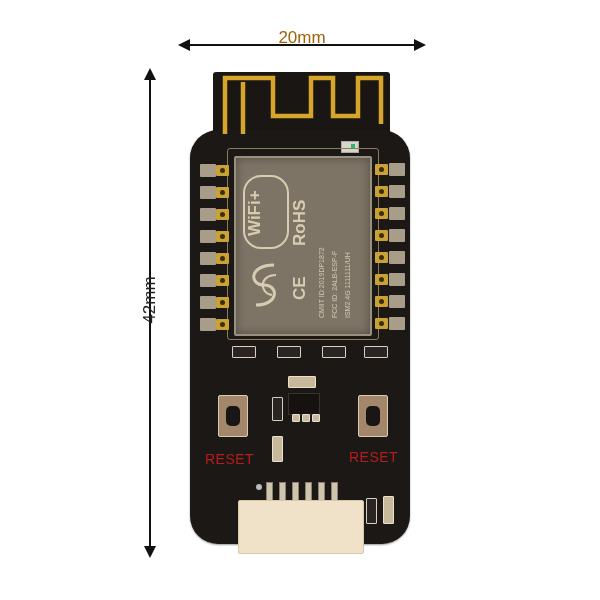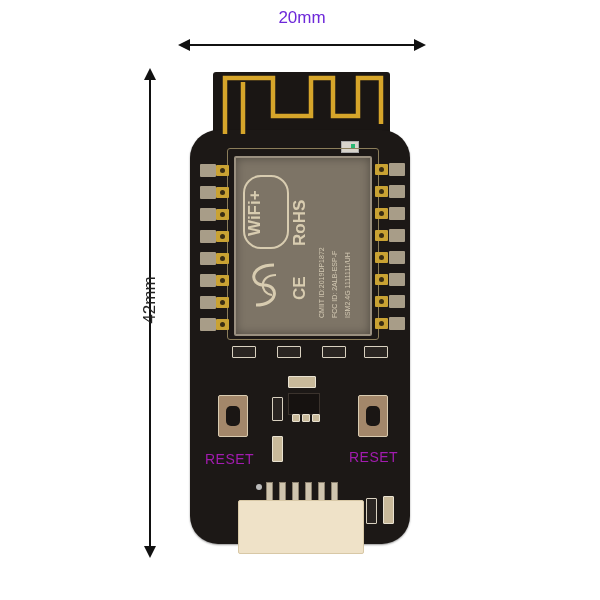--- a/index.html
+++ b/index.html
@@ -3,21 +3,21 @@
 <meta charset="utf-8">
 <style>
   html, body { margin:0; padding:0; }
   body { width:600px; height:600px; background:#ffffff; position:relative; overflow:hidden; font-family:"Liberation Sans", sans-serif; }
   .abs { position:absolute; }
 
   
   .dim-h-line { left:183px; top:44px; width:238px; height:2px; background:#111; }
   .arrow-left { left:178px; top:39px; width:0; height:0; border-top:6px solid transparent; border-bottom:6px solid transparent; border-right:12px solid #111; }
   .arrow-right { left:414px; top:39px; width:0; height:0; border-top:6px solid transparent; border-bottom:6px solid transparent; border-left:12px solid #111; }
-  .dim-h-label { left:262px; top:8px; width:80px; text-align:center; font-size:17px; color:#6d28d9; }
+  .dim-h-label { left:262px; top:28px; width:80px; text-align:center; font-size:17px; color:#a16207; }
 
   .dim-v-line { left:149px; top:74px; width:2px; height:480px; background:#111; }
   .arrow-up { left:144px; top:68px; width:0; height:0; border-left:6px solid transparent; border-right:6px solid transparent; border-bottom:12px solid #111; }
   .arrow-down { left:144px; top:546px; width:0; height:0; border-left:6px solid transparent; border-right:6px solid transparent; border-top:12px solid #111; }
   .dim-v-label { left:110px; top:290px; width:80px; text-align:center; font-size:17px; color:#222; transform:rotate(-90deg); }
 
   
   .antenna-tab { left:213px; top:72px; width:177px; height:70px; background:#1a1614; border-radius:3px 3px 0 0; }
   .board { left:190px; top:130px; width:220px; height:414px; background:#1c1816; border-radius:28px; box-shadow:0 1px 2px rgba(0,0,0,0.4); }
 
@@ -29,21 +29,21 @@
   .pad { width:13px; height:11px; background:#c9a233; border-radius:1px; }
   .pad::after { content:""; position:absolute; left:4px; top:3px; width:5px; height:5px; border-radius:50%; background:#3a2e14; }
   .pad-ext { width:16px; height:13px; background:#a89d88; border-radius:1px; }
 
   .smd { background:#c8b99a; border:1px solid #e8e1d0; border-radius:1px; }
   .smd-dark { background:#2a2522; border:1px solid #d9d1c0; }
 
   .btn-body { width:28px; height:40px; background:#a3876a; border:1.5px solid #d9cbb0; border-radius:2px; }
   .btn-cap { left:7px; top:10px; width:14px; height:20px; background:#1a1614; border-radius:5px; }
 
-  .silk { color:#a21caf; font-size:14px; letter-spacing:0.5px; font-family:"Liberation Sans", sans-serif; }
+  .silk { color:#b91c1c; font-size:14px; letter-spacing:0.5px; font-family:"Liberation Sans", sans-serif; }
 
   .connector { left:238px; top:500px; width:124px; height:52px; background:#efe2c8; border:1px solid #d8c8a6; border-radius:2px; }
   .conn-pin { width:5px; height:20px; background:#cfc4ae; border:1px solid #8d8270; top:482px; }
 
   .led { left:341px; top:141px; width:16px; height:10px; background:#d8d4cc; border:1px solid #aaa; }
   .led-dot { left:9px; top:2px; width:4px; height:5px; background:#2bb673; }
 
   .ic { background:#161210; border:1px solid #3b332d; }
 
   .module-text { color:#d2c8b2; font-size:7px; white-space:nowrap; transform:rotate(-90deg); transform-origin:left top; }

